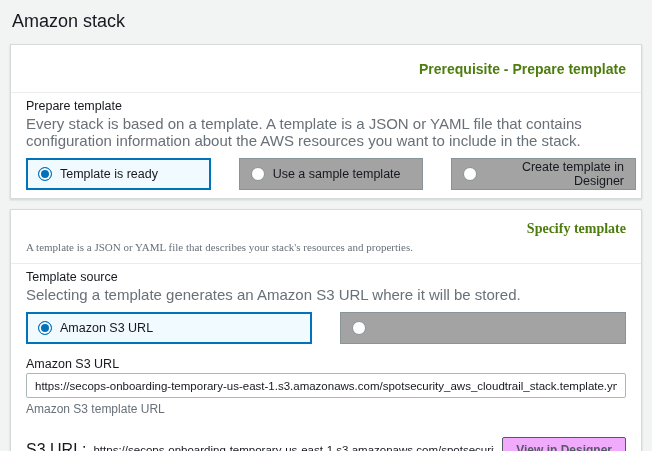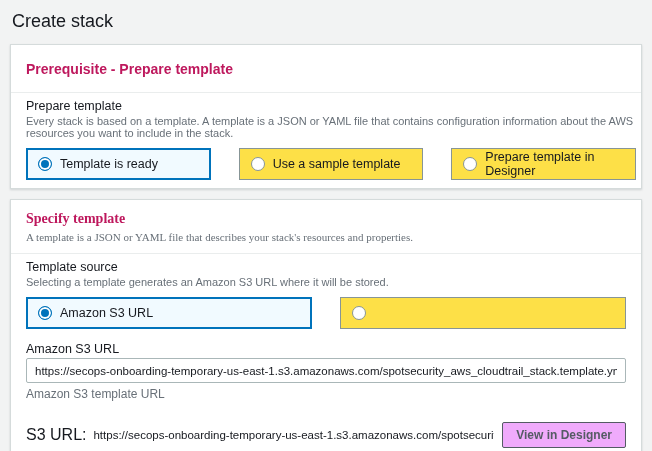--- a/index.html
+++ b/index.html
@@ -24,48 +24,49 @@
     margin-bottom: 10px;
   }
   .card-header {
     padding: 16px 15px 15px 15px;
     border-bottom: 1px solid #eaeded;
   }
   .card-header.with-desc { padding: 11px 15px 10px 15px; font-family: Liberation Serif, serif; }
   .card-title {
     font-size: 14px;
     font-weight: 700;
-    color: #be185d;
+    color: #4d7c0f;
+    text-align: right;
   }
   .card-desc {
     font-size: 11px;
     color: #687078;
     margin-top: 4px;
   }
   .card-body { padding: 6px 5px 8px 15px; }
   .card-body.tall { padding: 6px 15px 10px 15px; }
   .field-label {
     font-size: 12.5px;
     color: #16191f;
     margin-bottom: 2px;
   }
   .field-desc {
-    font-size: 11px;
+    font-size: 15px;
     color: #687078;
     margin-bottom: 9px;
   }
-  .tile-row { display: flex; gap: 28px; }
+  .tile-row { display: flex; gap: 28px; text-align: right; }
   .tile {
     flex: 1;
     height: 32px;
     display: flex;
     align-items: center;
     padding: 0 11px;
     border: 1px solid #879596;
-    background: #fde047;
+    background: #a3a3a3;
     cursor: pointer;
     font-size: 12.5px;
     color: #16191f;
   }
   .tile.selected {
     border-color: #0073bb;
     box-shadow: inset 0 0 0 1px #0073bb;
     background: #f1faff;
   }
   .radio {
@@ -130,41 +131,41 @@
     margin-left: 8px;
     white-space: nowrap;
     cursor: pointer;
   }
 </style>
 </head>
 <body>
 
 <div class="page">
 
-  <h1 class="page-title">Create stack</h1>
+  <h1 class="page-title">Amazon stack</h1>
 
   <section class="card">
     <div class="card-header">
       <div class="card-title">Prerequisite - Prepare template</div>
     </div>
     <div class="card-body">
       <div class="field-label">Prepare template</div>
       <div class="field-desc">Every stack is based on a template. A template is a JSON or YAML file that contains configuration information about the AWS resources you want to include in the stack.</div>
       <div class="tile-row">
         <label class="tile selected">
           <span class="radio checked"></span>
           <span>Template is ready</span>
         </label>
         <label class="tile">
           <span class="radio"></span>
           <span>Use a sample template</span>
         </label>
         <label class="tile">
           <span class="radio"></span>
-          <span>Prepare template in Designer</span>
+          <span>Create template in Designer</span>
         </label>
       </div>
     </div>
   </section>
 
   <section class="card">
     <div class="card-header with-desc">
       <div class="card-title">Specify template</div>
       <div class="card-desc">A template is a JSON or YAML file that describes your stack's resources and properties.</div>
     </div>

